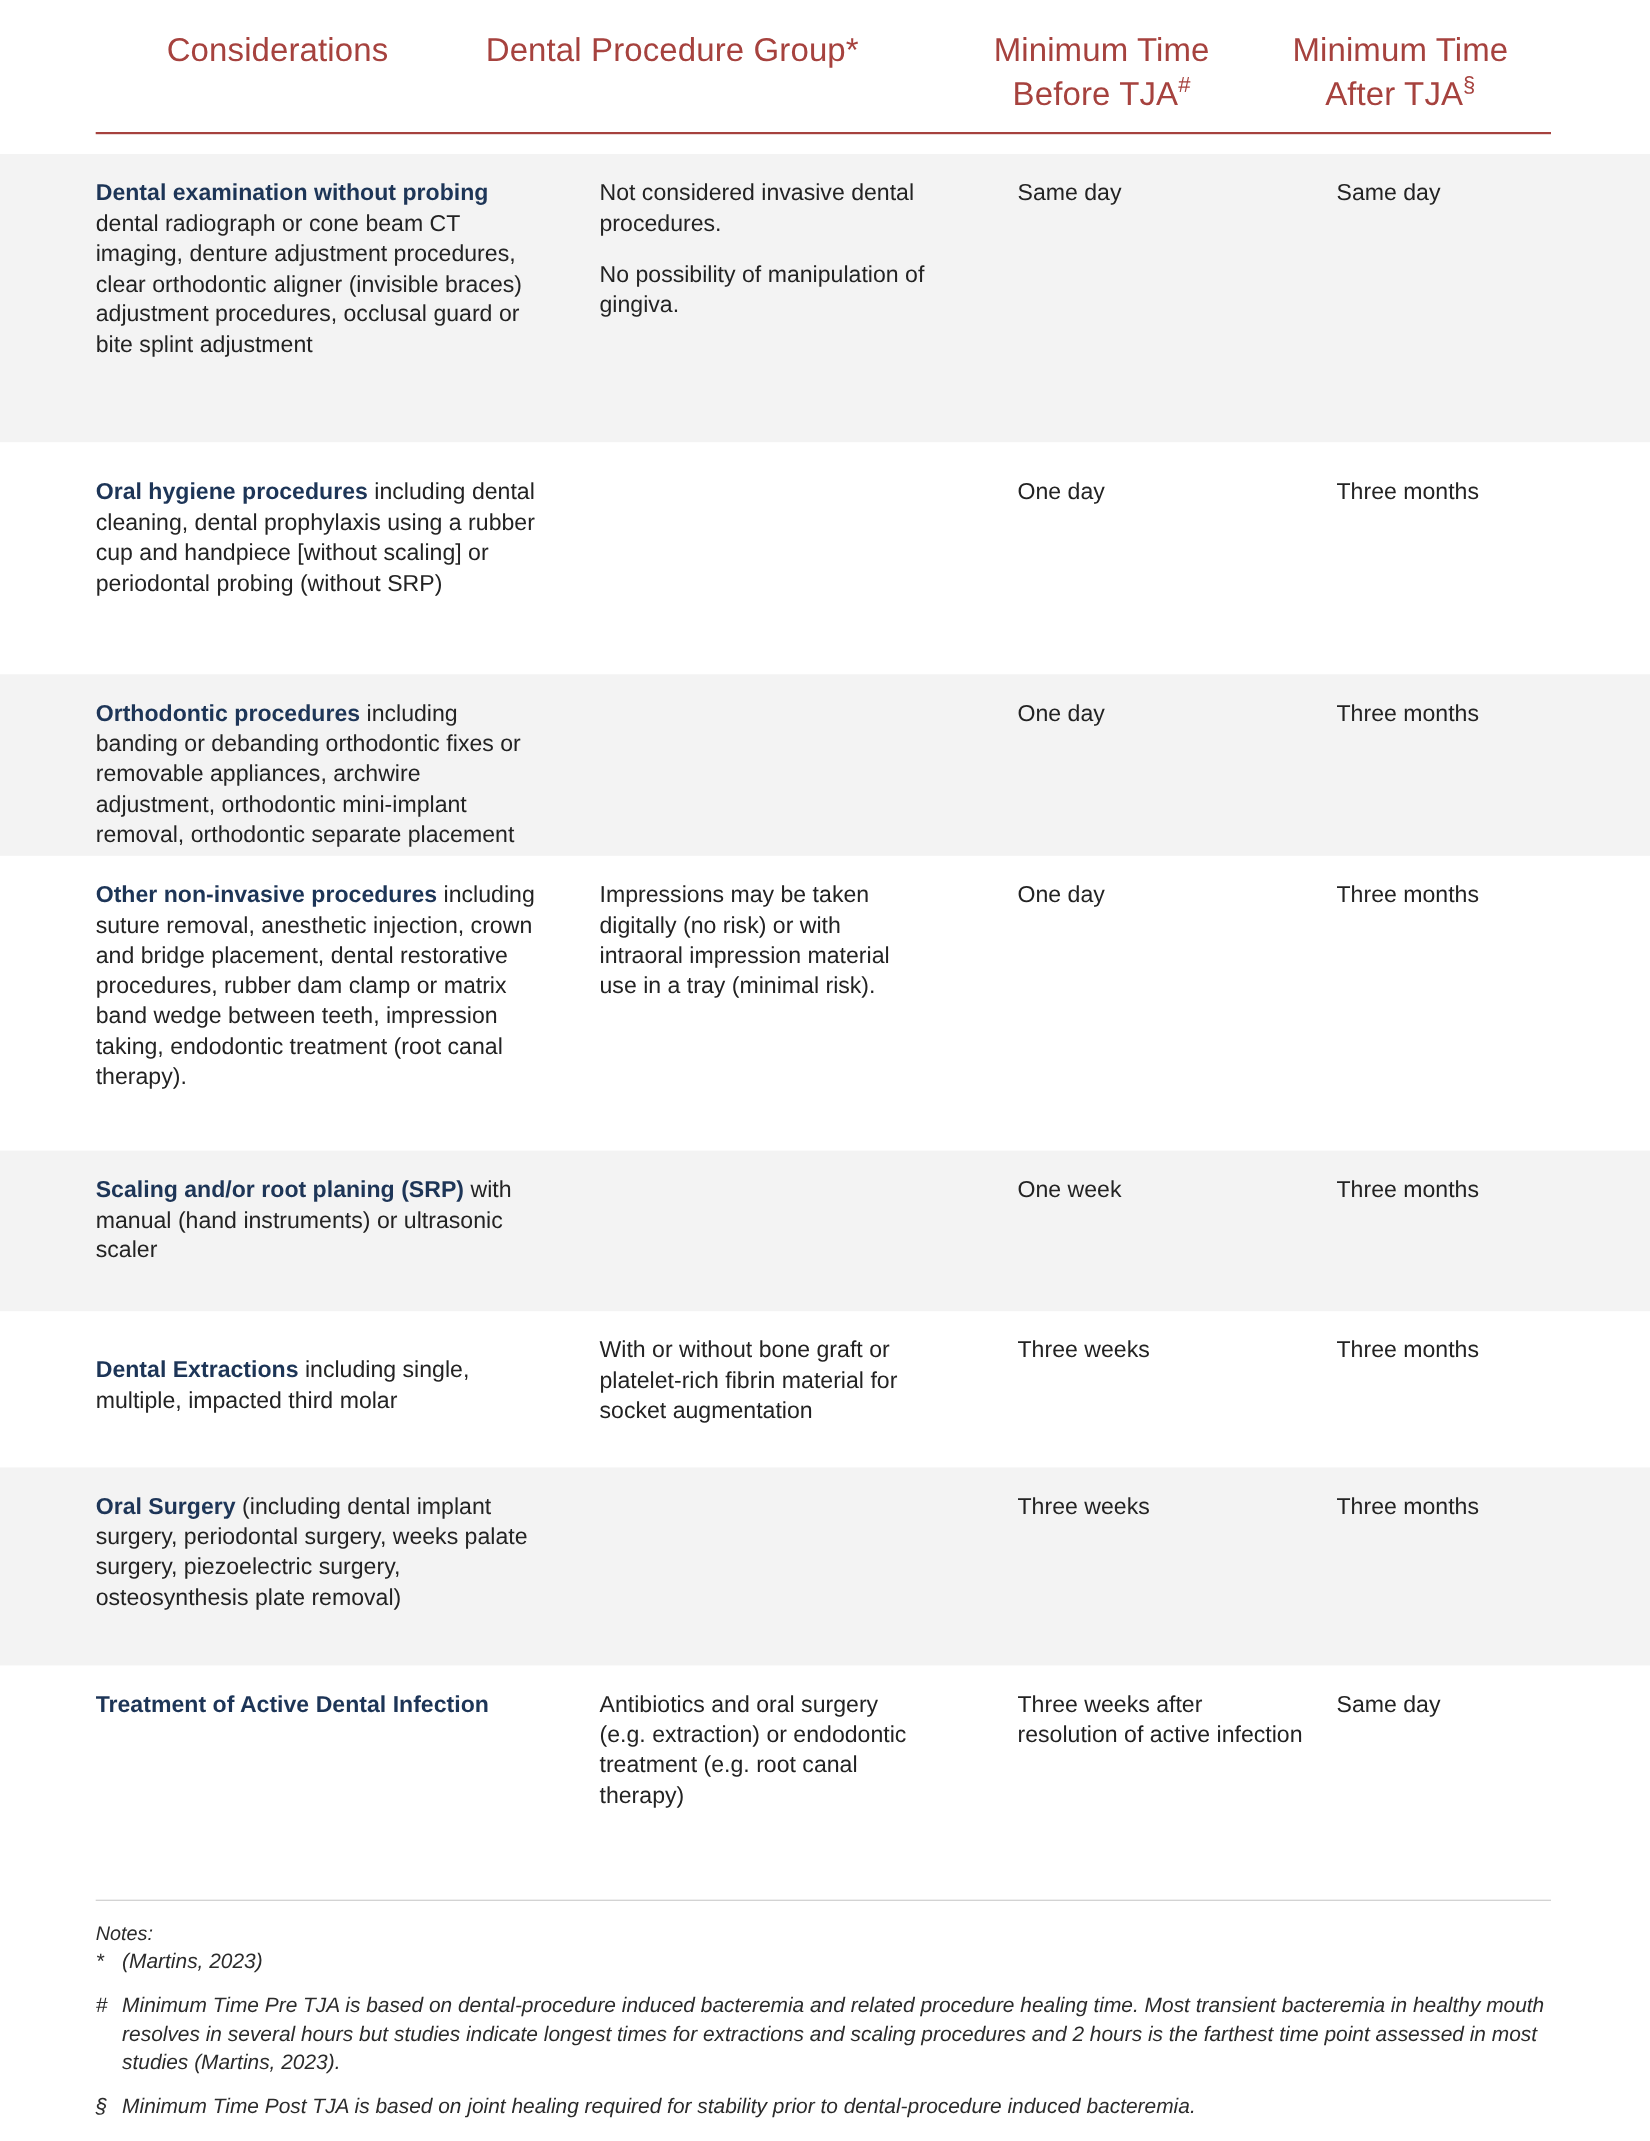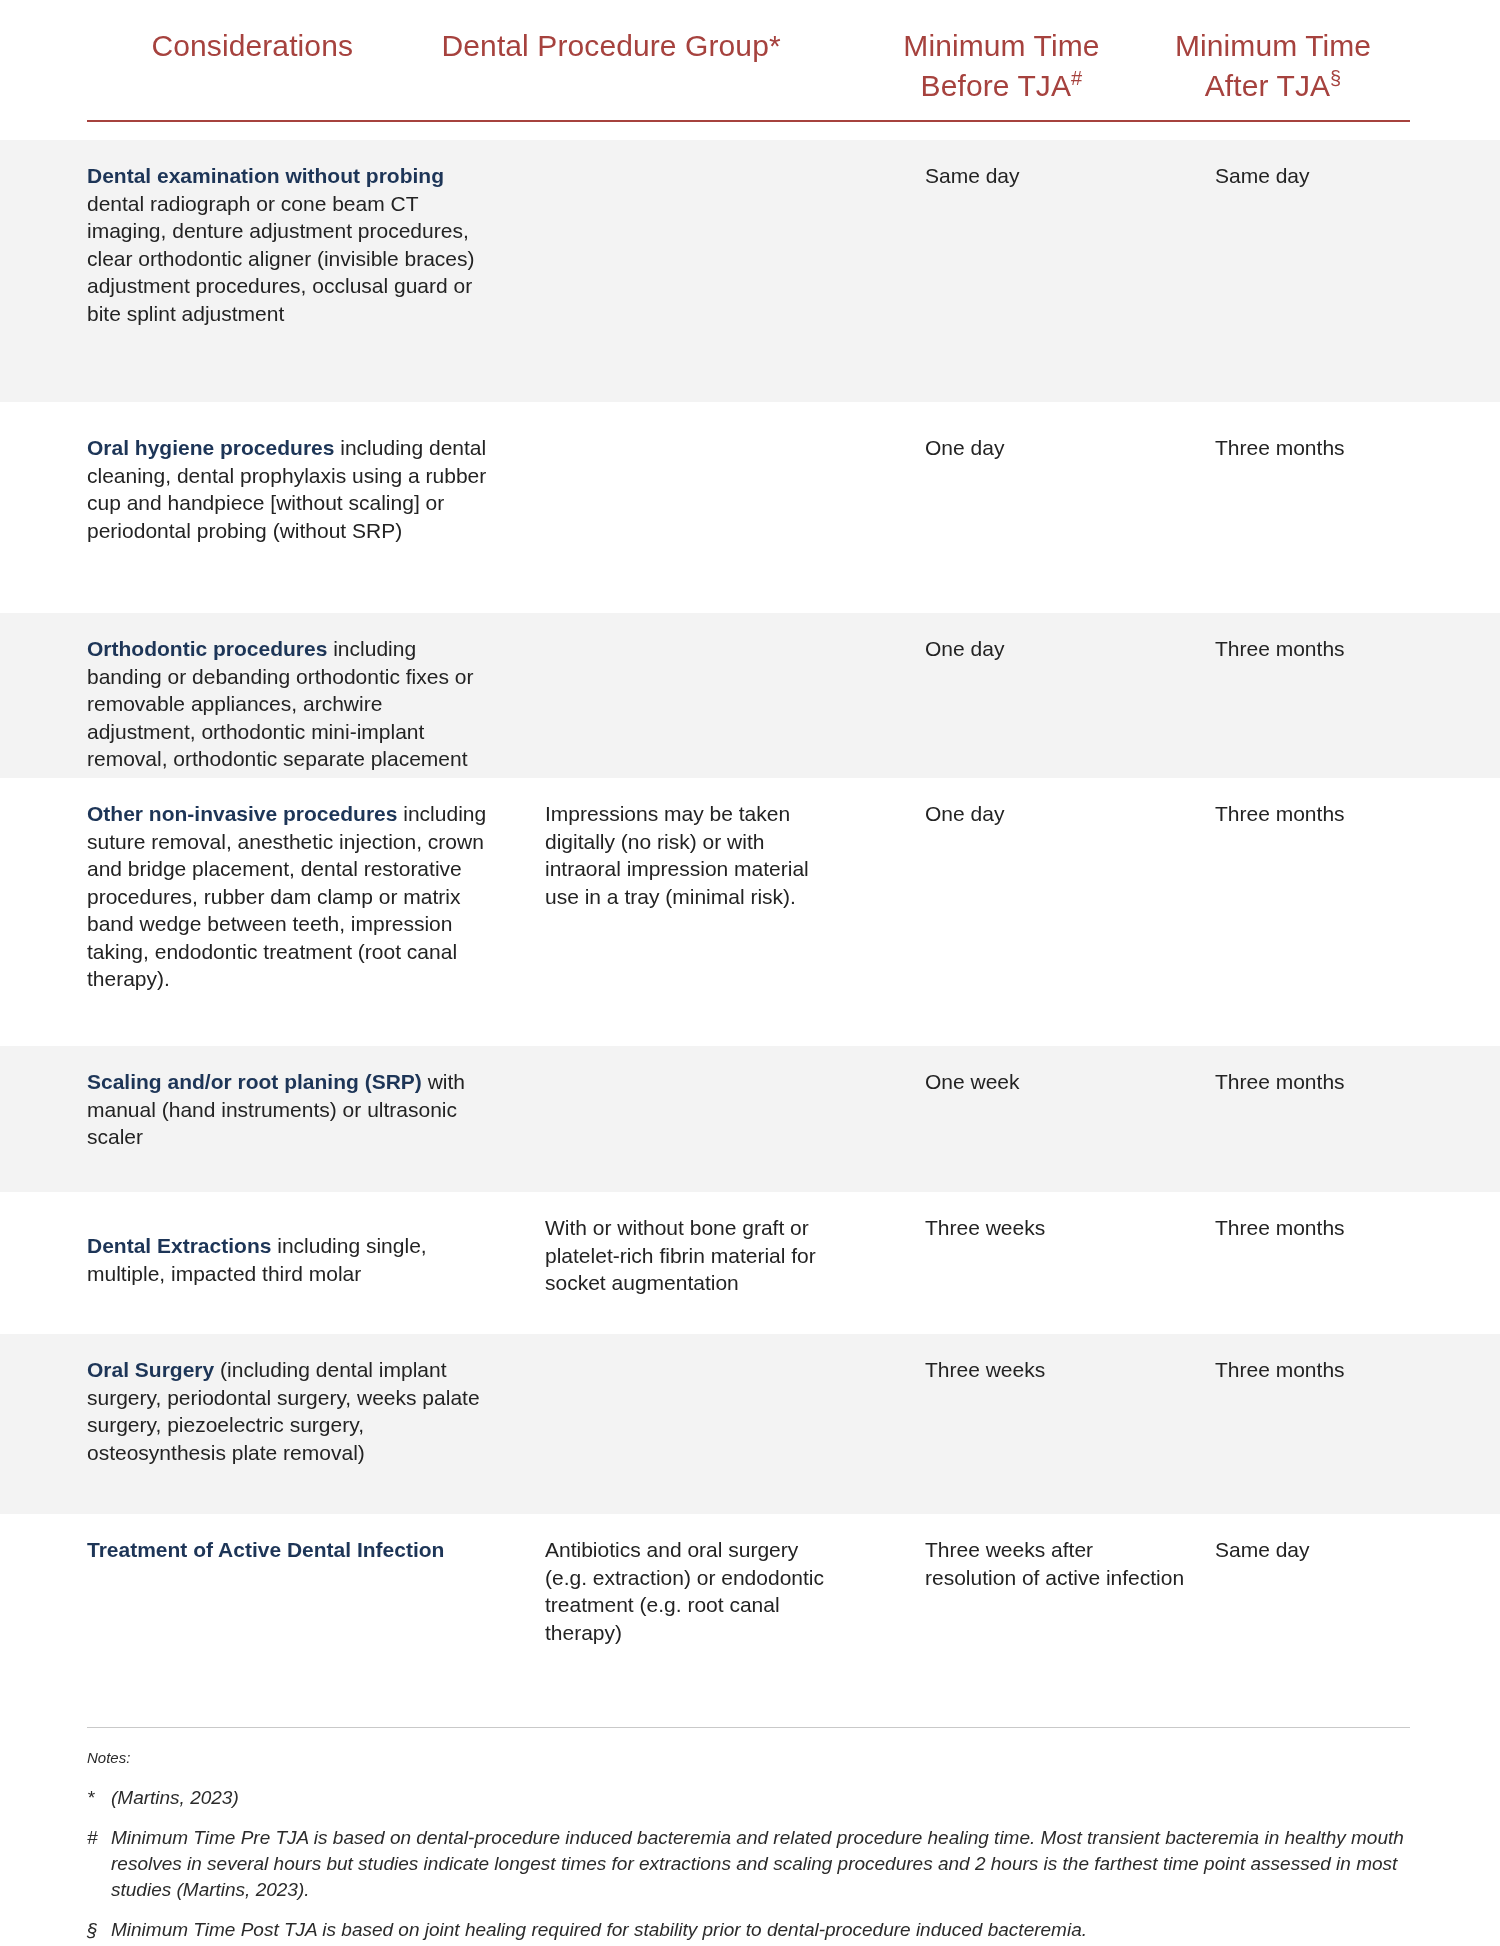--- a/index.html
+++ b/index.html
@@ -108,23 +108,23 @@
   }
   .notes {
     position: absolute;
     left: 87px;
     top: 1745px;
     width: 1340px;
     font-style: italic;
     color: #2b2b2b;
   }
   .notes-title {
-    font-size: 15px;
+    font-size: 18px;
     line-height: 26px;
-    margin-bottom: 14px;
+    margin-bottom: 0;
   }
   .note {
     display: flex;
     font-size: 19px;
     line-height: 26px;
     margin-bottom: 14px;
   }
   .note-mark {
     width: 24px;
     flex: 0 0 24px;
@@ -144,20 +144,24 @@
     <div class="th th-4"><span>Minimum Time</span><br><span>After TJA</span><span class="sup">§</span></div>
   </div>
   <div class="header-rule"></div>
 
   <div class="rows" id="rows-container">
       <div class="row shaded" style="top: 140px; height: 262px;">
         <div class="cells">
           <div class="cell c1" style="top: 22px;">
             <p><span class="lead">Dental examination without probing</span><span> dental radiograph or cone beam CT imaging, denture adjustment procedures, clear orthodontic aligner (invisible braces) adjustment procedures, occlusal guard or bite splint adjustment</span></p>
           </div>
+          <div class="cell c2" style="top: 22px;">
+            <p>Not considered invasive dental procedures.</p>
+            <p>No possibility of manipulation of gingiva.</p>
+          </div>
           <div class="cell c3" style="top: 22px;">Same day</div>
           <div class="cell c4" style="top: 22px;">Same day</div>
         </div>
       </div>
       <div class="row" style="top: 412px; height: 211px;">
         <div class="cells">
           <div class="cell c1" style="top: 22px;">
             <p><span class="lead">Oral hygiene procedures</span><span> including dental cleaning, dental prophylaxis using a rubber cup and handpiece [without scaling] or periodontal probing (without SRP)</span></p>
           </div>
           <div class="cell c2" style="top: 22px;"></div>

